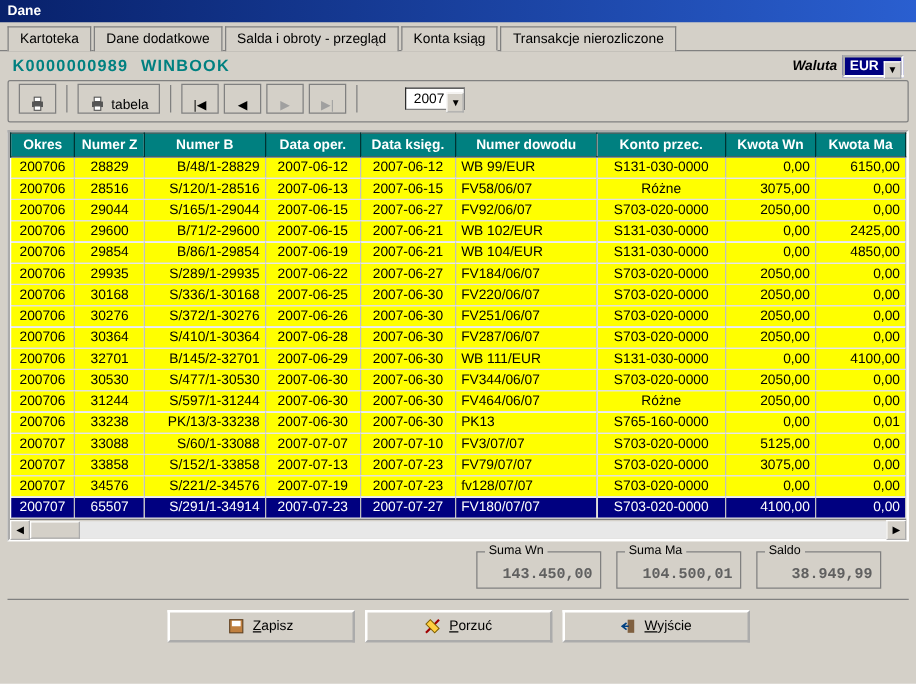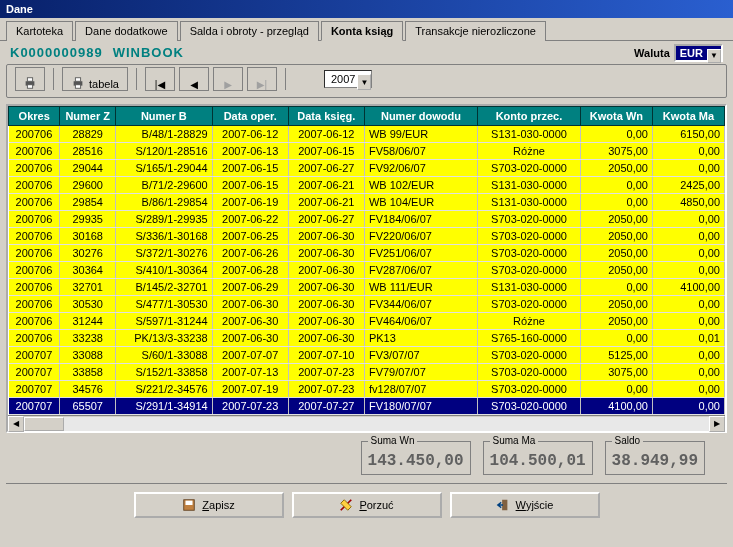--- a/index.html
+++ b/index.html
@@ -1,24 +1,24 @@
 <!DOCTYPE html>
 <html><head>
 <meta charset="utf-8">
 <style>
   * { box-sizing: border-box; margin: 0; padding: 0; font-family: "Tahoma", "Arial", sans-serif; font-size: 11px; }
   body { background: #d4d0c8; width: 733px; height: 547px; overflow: hidden; }
   .titlebar { background: linear-gradient(to right, #08216b, #2a5fd0); color: #fff; padding: 3px 6px; font-weight: bold; }
   .tabs { display: flex; background: #d4d0c8; padding: 2px 2px 0 6px; border-bottom: 1px solid #808080; }
   .tab { padding: 3px 9px; border: 1px solid #808080; border-bottom: none; background: #d4d0c8; margin-right: 2px; cursor: pointer; position: relative; top: 1px; }
-  .tab.active { background: #d4d0c8; font-weight: bold; border-bottom: 1px solid #d4d0c8; z-index: 2; }
+  .tab.active { background: #d4d0c8; font-weight: normal; border-bottom: 1px solid #d4d0c8; z-index: 2; }
   .header-row { display: flex; align-items: center; padding: 4px 10px; }
   .account-label { color: #008080; font-weight: bold; font-size: 13px; letter-spacing: 1px; }
   .spacer { flex: 1; }
-  .waluta-label { font-weight: bold; margin-right: 4px; }
+  .waluta-label { font-weight: bold; margin-right: 4px; font-style: italic; }
   .waluta-select { background: #000080; color: #fff; font-weight: bold; border: 2px inset #fff; padding: 1px 18px 1px 4px; position: relative; }
   .waluta-wrap { position: relative; display: inline-block; }
   .waluta-arrow { position: absolute; right: 2px; top: 2px; width: 14px; height: 14px; background: #d4d0c8; border: 1px outset #fff; display:flex; align-items:center; justify-content:center; font-size:8px; }
   .toolbar { display: flex; align-items: center; padding: 2px 8px 6px 8px; gap: 4px; border: 1px solid #808080; margin: 0 6px; background:#d4d0c8; border-radius:2px;}
   .tbtn { width: 30px; height: 24px; border: 1px solid #808080; background:#d4d0c8; display:flex; align-items:flex-end; justify-content:center; cursor:pointer; }
   .tbtn svg { width:14px; height:14px; }
   .tbtn-wide { width:auto; padding:0 8px; gap:4px; }
   .sep { width:1px; height:22px; background:#808080; margin:0 4px; }
   .nav-tri { font-size:10px; color:#000; }
   .nav-tri.disabled { color:#a0a0a0; }
@@ -33,21 +33,21 @@
   tr.row-selected td { background:#000080; color:#fff; }
   .al-r { text-align:right; }
   .al-c { text-align:center; }
   .hscroll { height:16px; background:#d4d0c8; border-top:1px solid #808080; display:flex; align-items:center; }
   .hscroll .arrow { width:16px; height:16px; background:#d4d0c8; border:1px outset #fff; display:flex; align-items:center; justify-content:center; font-size:8px; }
   .hscroll .track { flex:1; background:#e8e8e8; height:14px; position:relative; }
   .hscroll .thumb { position:absolute; left:0; top:0; width:40px; height:14px; background:#d4d0c8; border:1px outset #fff; }
   .totals { display:flex; gap:12px; padding:2px 8px 4px 8px; justify-content:flex-end; margin-right:20px;}
   .total-group { border:1px solid #808080; background:#d4d0c8; min-width:100px; position:relative; padding:10px 6px 4px 6px; }
   .total-group .legend { position:absolute; top:-7px; left:6px; background:#d4d0c8; padding:0 3px; font-size:10px; }
-  .total-group .value { text-align:right; font-family:"Courier New",monospace; color:#606060; font-weight:bold; font-size:16px;}
+  .total-group .value { text-align:right; font-family:"Courier New",monospace; color:#606060; font-weight:bold; font-size:12px;}
   .footer-btns { display:flex; gap:8px; justify-content:center; padding:8px 0 6px 0; border-top:1px solid #808080; margin:4px 6px 0 6px;}
   .fbtn { min-width:150px; height:26px; border:2px outset #fff; background:#d4d0c8; display:flex; align-items:center; justify-content:center; gap:6px; cursor:pointer; font-size:11px; }
   .fbtn u { text-decoration: underline; }
   .icon-box{width:14px;height:14px;display:inline-flex;align-items:center;justify-content:center;}
 </style>
 </head>
 <body>
 
 <div class="titlebar">
   <span>Dane</span>

